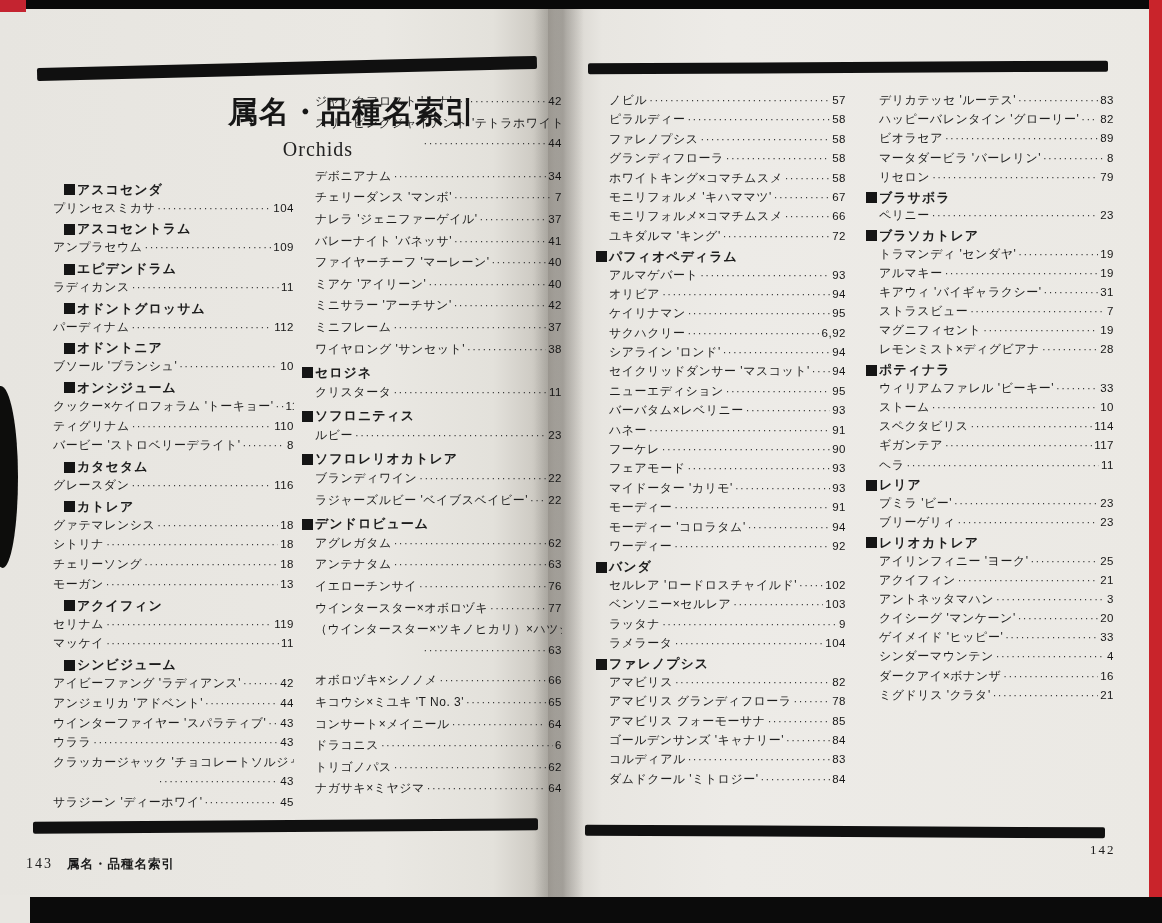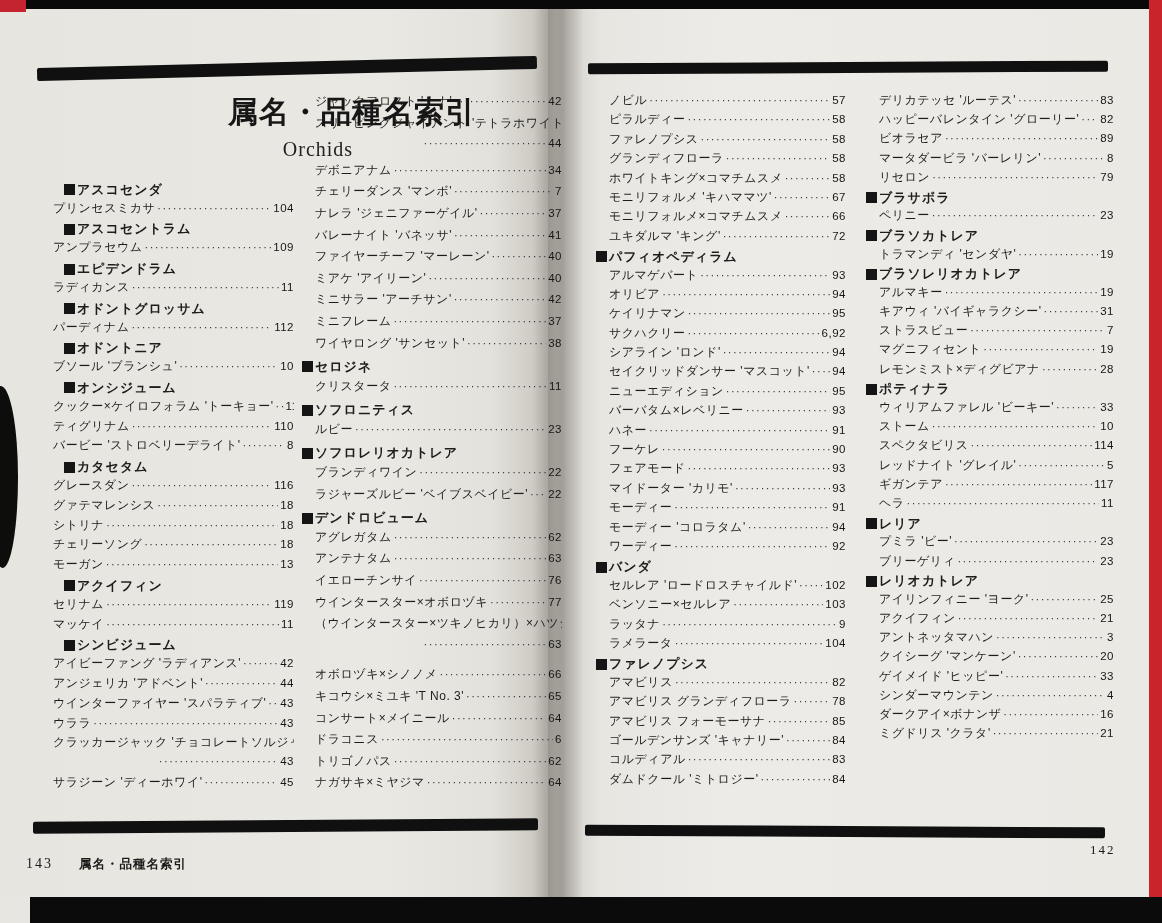--- a/index.html
+++ b/index.html
@@ -66,21 +66,21 @@
   .row.item .lbl{flex:0 0 auto;}
   .leader{flex:1 1 auto;overflow:hidden;margin:0 2px;min-width:8px;}
   .leader::after{
     content:"······························································································";
     font-size:11px;letter-spacing:1.5px;color:#2e2e2e;
   }
   .pnum{flex:0 0 auto;font-size:11.5px;letter-spacing:0.5px;color:#161616;}
   .row.cont{padding-left:46%;}
   
   .footer-left{position:absolute;left:26px;top:856px;display:flex;align-items:baseline;color:#1a1a1a;}
-  .footer-left .fnum{font-family:"Liberation Serif","DejaVu Serif",serif;font-size:14px;letter-spacing:2px;margin-right:26px;}
+  .footer-left .fnum{font-family:"Liberation Serif","DejaVu Serif",serif;font-size:14px;letter-spacing:2px;margin-right:14px;}
   .footer-left .flabel{font-size:12.5px;font-weight:bold;letter-spacing:1px;}
   .footer-right{position:absolute;left:1090px;top:842px;font-family:"Liberation Serif","DejaVu Serif",serif;font-size:13px;letter-spacing:2px;color:#1a1a1a;text-align:right;}
 </style>
 </head>
 <body>
 
 <div class="page-left"></div>
 <div class="page-right"></div>
 <div class="gutter"></div>
 
@@ -159,20 +159,24 @@
     </div>
     <div class="row genus">
       <span class="bullet-sq"></span>
       <span>カタセタム</span>
     </div>
     <div class="row item">
       <span class="lbl">グレースダン</span>
       <span class="leader"></span>
       <span class="pnum">116</span>
     </div>
+    <div class="row genus">
+      <span class="bullet-sq"></span>
+      <span>カトレア</span>
+    </div>
     <div class="row item">
       <span class="lbl">グァテマレンシス</span>
       <span class="leader"></span>
       <span class="pnum">18</span>
     </div>
     <div class="row item">
       <span class="lbl">シトリナ</span>
       <span class="leader"></span>
       <span class="pnum">18</span>
     </div>
@@ -243,21 +247,21 @@
       <span class="leader"></span>
       <span class="pnum">42</span>
     </div>
     <div class="row item">
       <span class="lbl">スリーピングジャイアント 'テトラホワイト'</span>
     </div>
     <div class="row item cont">
       <span class="leader"></span>
       <span class="pnum">44</span>
     </div>
-    <div class="row item" style="margin-top: 4px;">
+    <div class="row item" style="margin-top: 10px;">
       <span class="lbl">デボニアナム</span>
       <span class="leader"></span>
       <span class="pnum">34</span>
     </div>
     <div class="row item">
       <span class="lbl">チェリーダンス 'マンボ'</span>
       <span class="leader"></span>
       <span class="pnum">7</span>
     </div>
     <div class="row item">
@@ -605,24 +609,20 @@
     </div>
     <div class="row genus">
       <span class="bullet-sq"></span>
       <span>ブラソカトレア</span>
     </div>
     <div class="row item">
       <span class="lbl">トラマンディ 'センダヤ'</span>
       <span class="leader"></span>
       <span class="pnum">19</span>
     </div>
-    <div class="row genus">
-      <span class="bullet-sq"></span>
-      <span>ブラソレリオカトレア</span>
-    </div>
     <div class="row item">
       <span class="lbl">アルマキー</span>
       <span class="leader"></span>
       <span class="pnum">19</span>
     </div>
     <div class="row item">
       <span class="lbl">キアウィ 'バイギャラクシー'</span>
       <span class="leader"></span>
       <span class="pnum">31</span>
     </div>
@@ -652,25 +652,20 @@
     </div>
     <div class="row item">
       <span class="lbl">ストーム</span>
       <span class="leader"></span>
       <span class="pnum">10</span>
     </div>
     <div class="row item">
       <span class="lbl">スペクタビリス</span>
       <span class="leader"></span>
       <span class="pnum">114</span>
-    </div>
-    <div class="row item">
-      <span class="lbl">レッドナイト 'グレイル'</span>
-      <span class="leader"></span>
-      <span class="pnum">5</span>
     </div>
     <div class="row item">
       <span class="lbl">ギガンテア</span>
       <span class="leader"></span>
       <span class="pnum">117</span>
     </div>
     <div class="row item">
       <span class="lbl">ヘラ</span>
       <span class="leader"></span>
       <span class="pnum">11</span>

